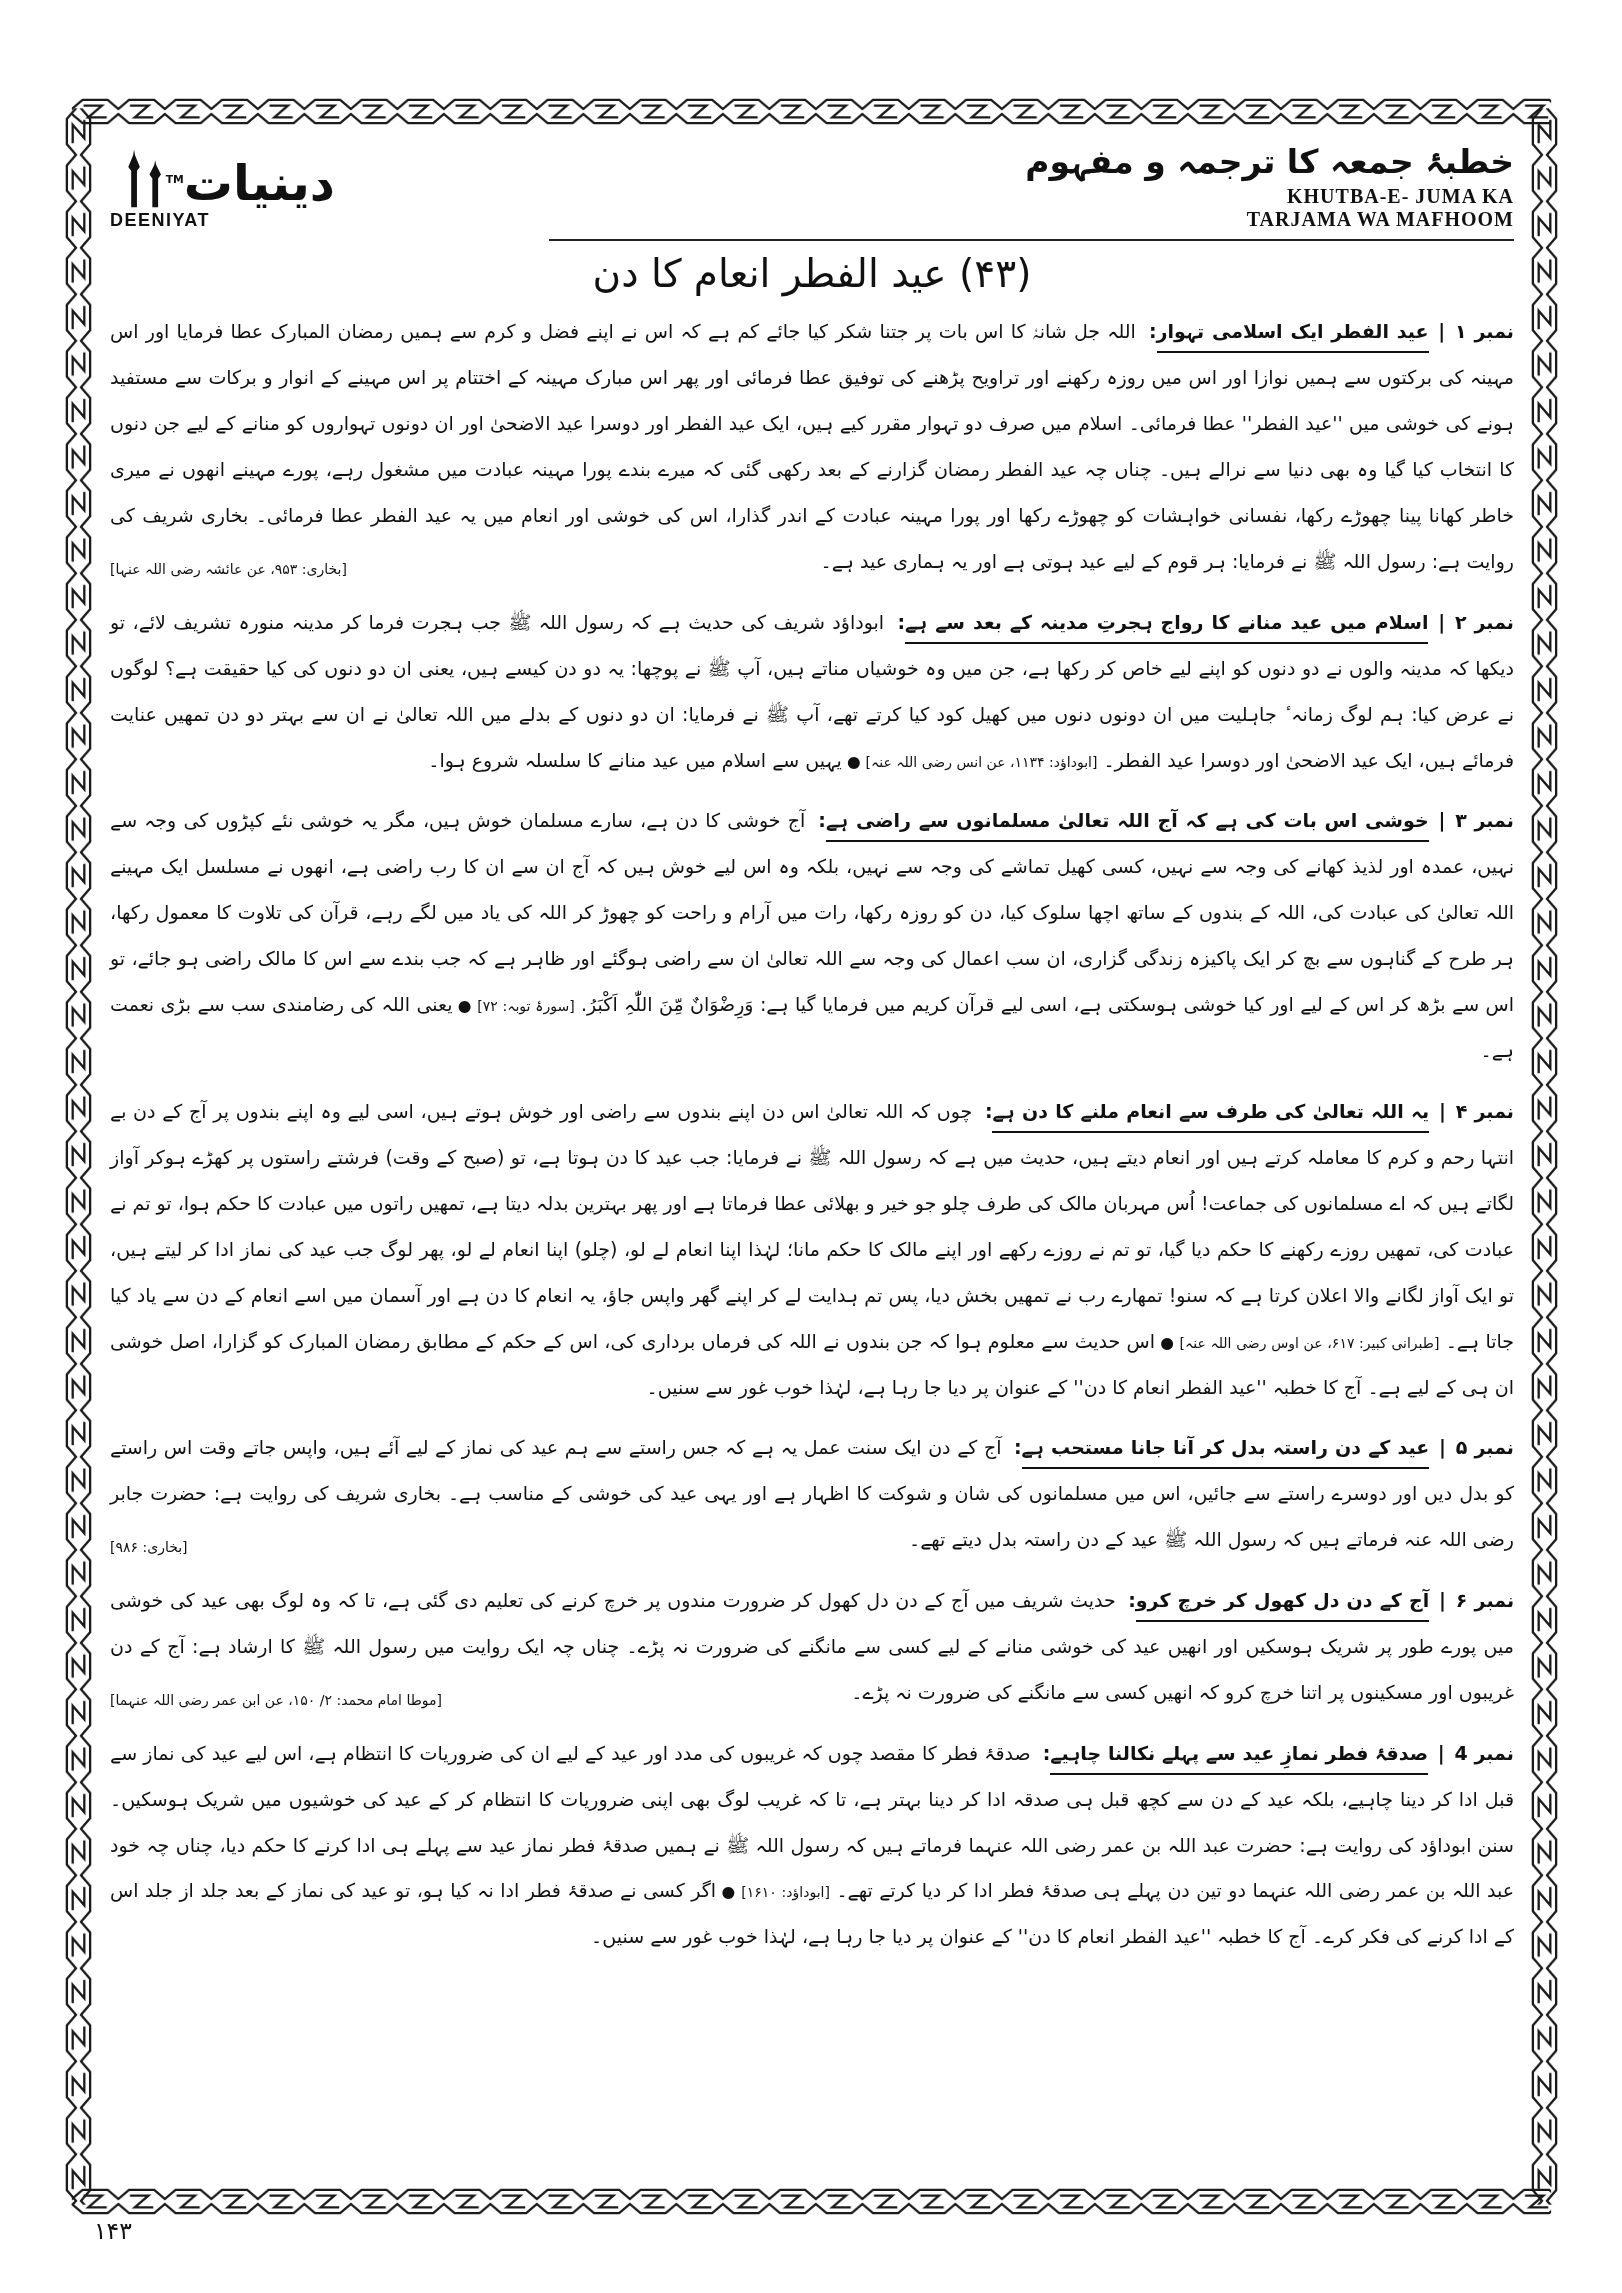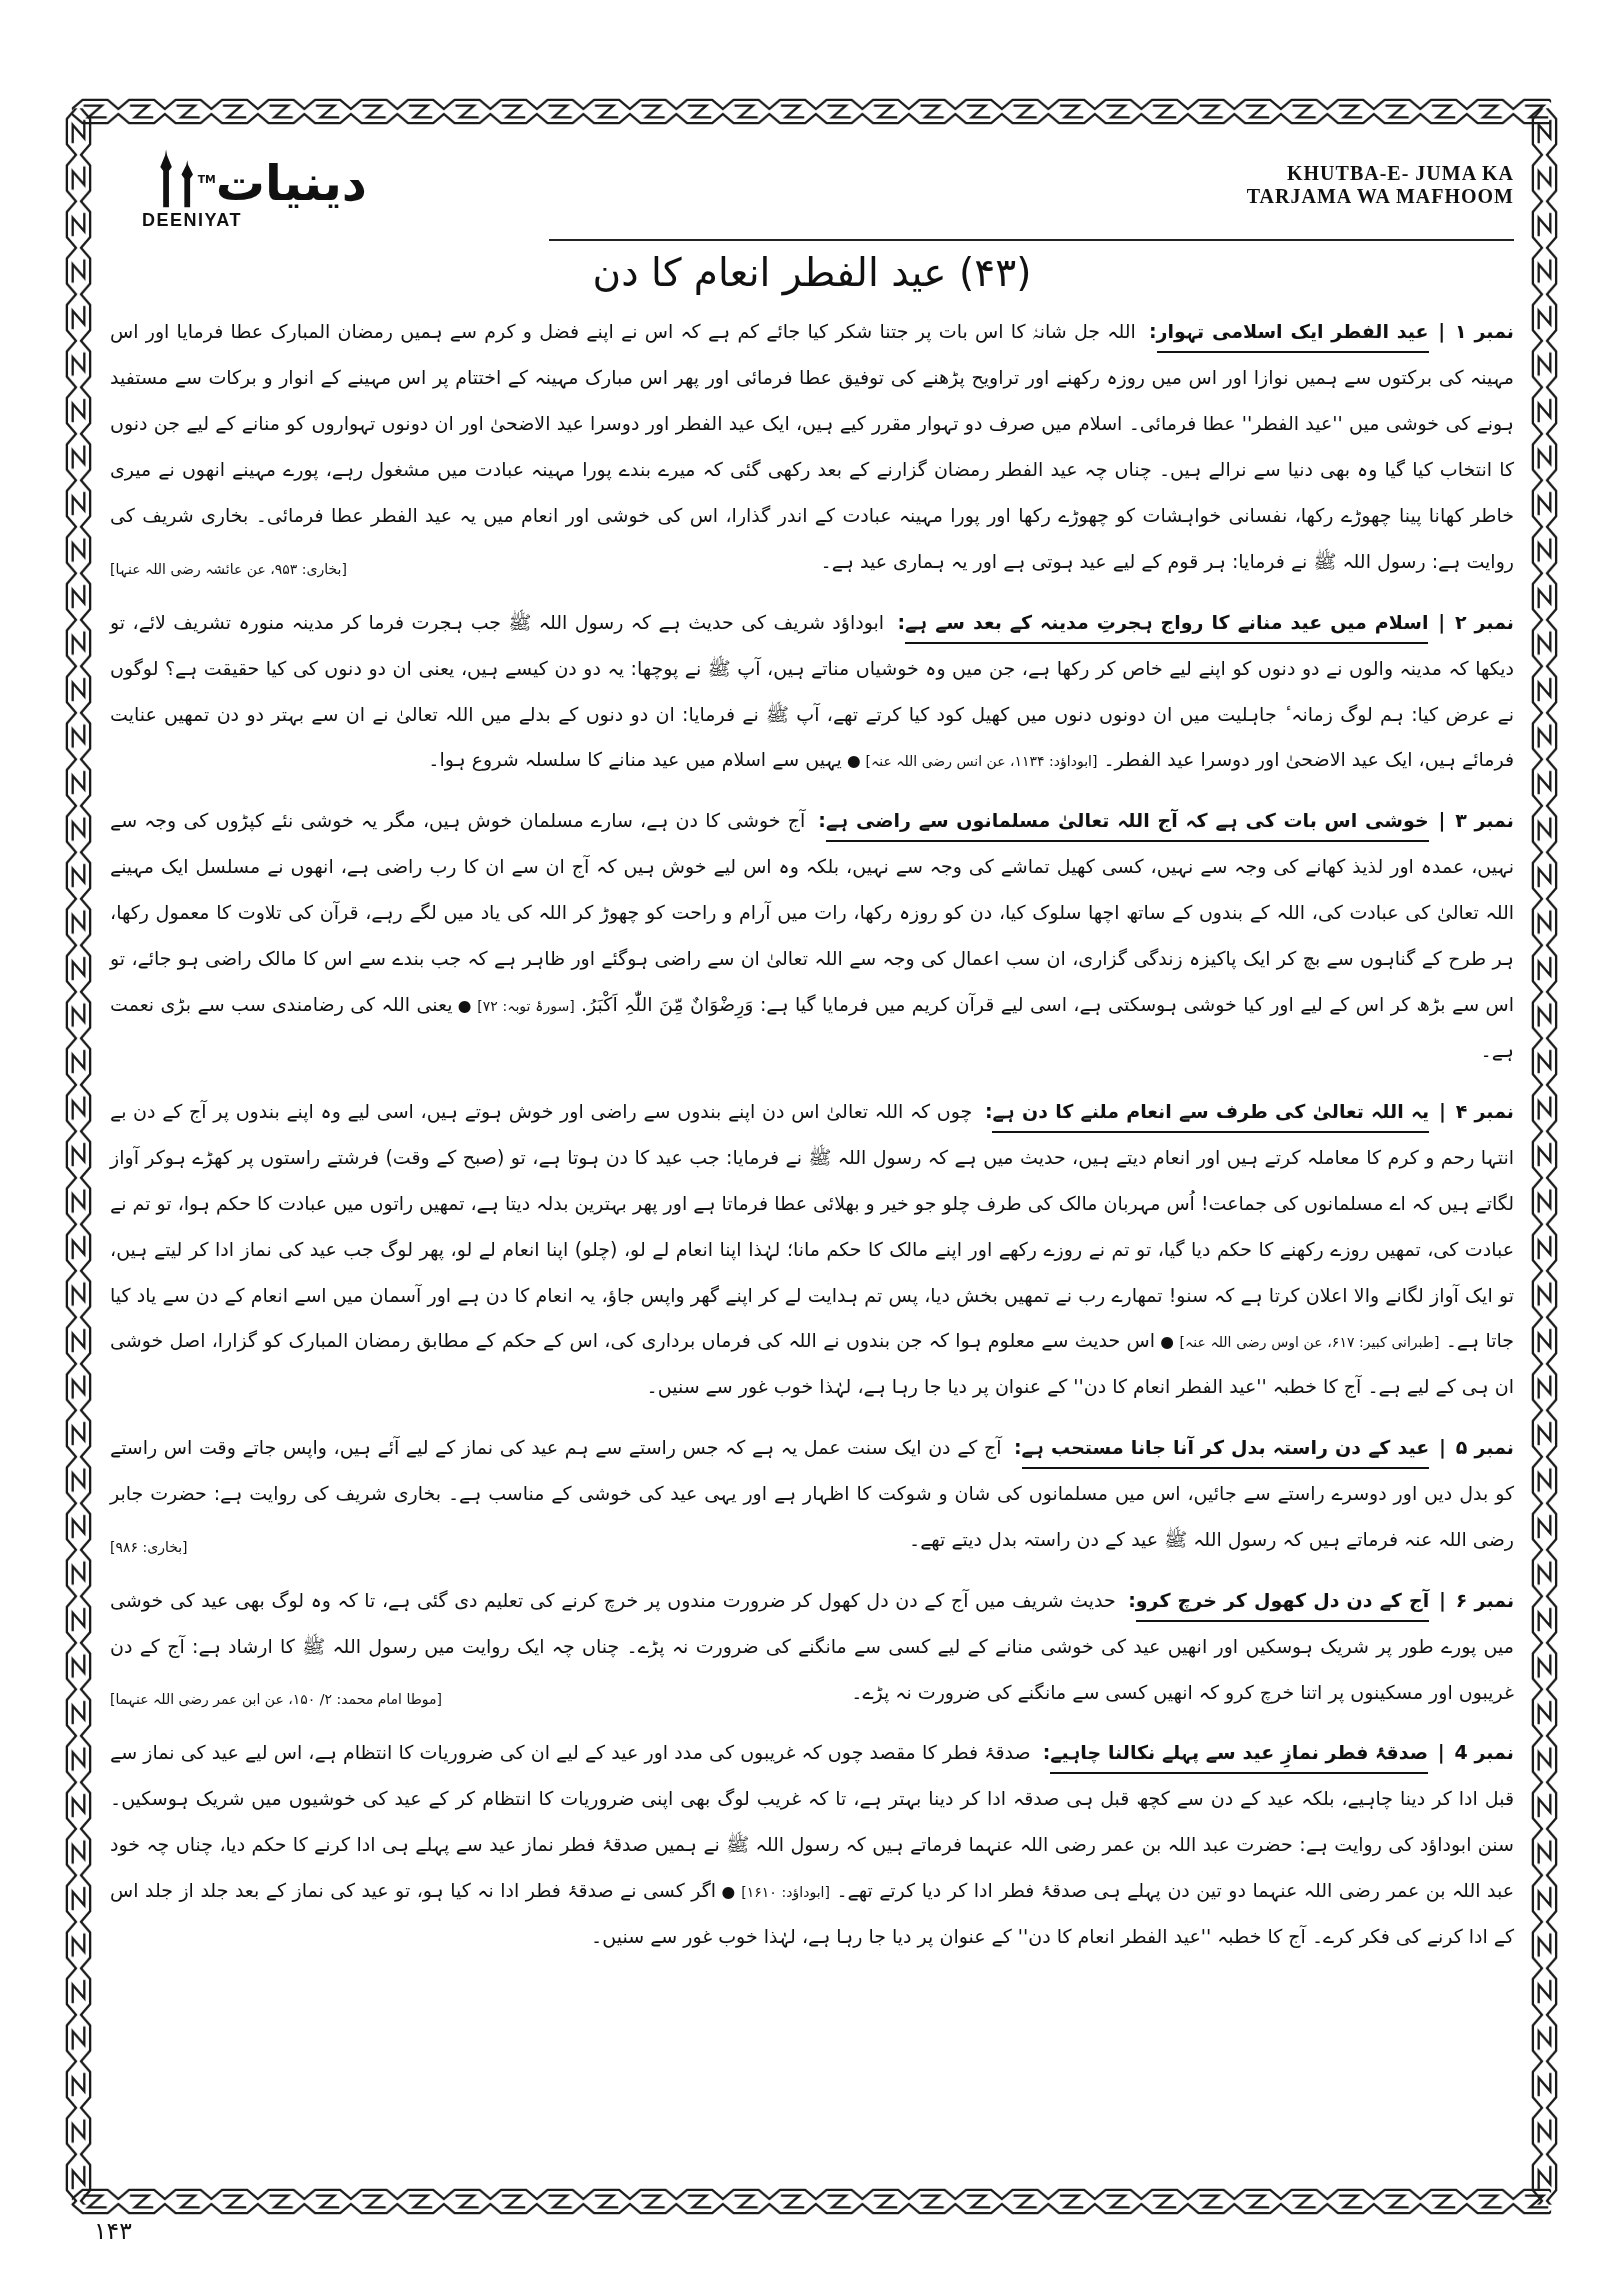--- a/index.html
+++ b/index.html
@@ -10,21 +10,21 @@
   .frame{position:absolute;left:63px;top:96px;width:1497px;height:2121px;}
   .frame svg{position:absolute;display:block;}
   .b-top{top:0;left:0;}
   .b-bottom{bottom:0;left:0;}
   .b-left{top:0;left:0;}
   .b-right{top:0;right:0;}
 
   
   .inner{position:absolute;left:110px;top:135px;width:1404px;height:2049px;}
 
-  header{display:flex;justify-content:space-between;align-items:center;margin-left:32px;}
+  header{display:flex;justify-content:space-between;align-items:flex-end;}
   .logo{position:relative;padding-top:9.8px;width:225px;}
   .logo-row{display:flex;align-items:flex-end;}
   .logo-ar{font-size:49px;font-weight:bold;line-height:1;direction:rtl;}
   .logo-ar sup{font-size:10.8px;font-weight:bold;vertical-align:super;letter-spacing:0;}
   .logo-en{font-size:18px;font-weight:bold;letter-spacing:1.5px;
            font-family:Liberation Sans, sans-serif;margin-top:2px;}
   .minarets{margin-right:-5.9px;}
 
   .titles{text-align:right;direction:rtl;padding-top:3.9px;}
   .title-ur{font-size:33px;font-weight:bold;line-height:1.4;}
@@ -91,20 +91,21 @@
           <path d="M44,64 V34 L41,30 L46,20 L47,15 L48,20 L53,30 L50,34 V64 Z" fill="#111"></path>
         </svg>
         <div class="logo-ar">
           <span>دینیات</span><sup>TM</sup>
         </div>
       </div>
       <div class="logo-en">DEENIYAT</div>
     </div>
 
     <div class="titles">
+      <div class="title-ur">خطبۂ جمعہ کا ترجمہ و مفہوم</div>
       <div class="title-en">KHUTBA-E- JUMA KA</div>
       <div class="title-en">TARJAMA WA MAFHOOM</div>
     </div>
   </header>
 
   <div class="header-rule"></div>
 
   <h1 class="doc-title">(۴۳) عید الفطر انعام کا دن</h1>
 
   <main class="content" id="sections">

